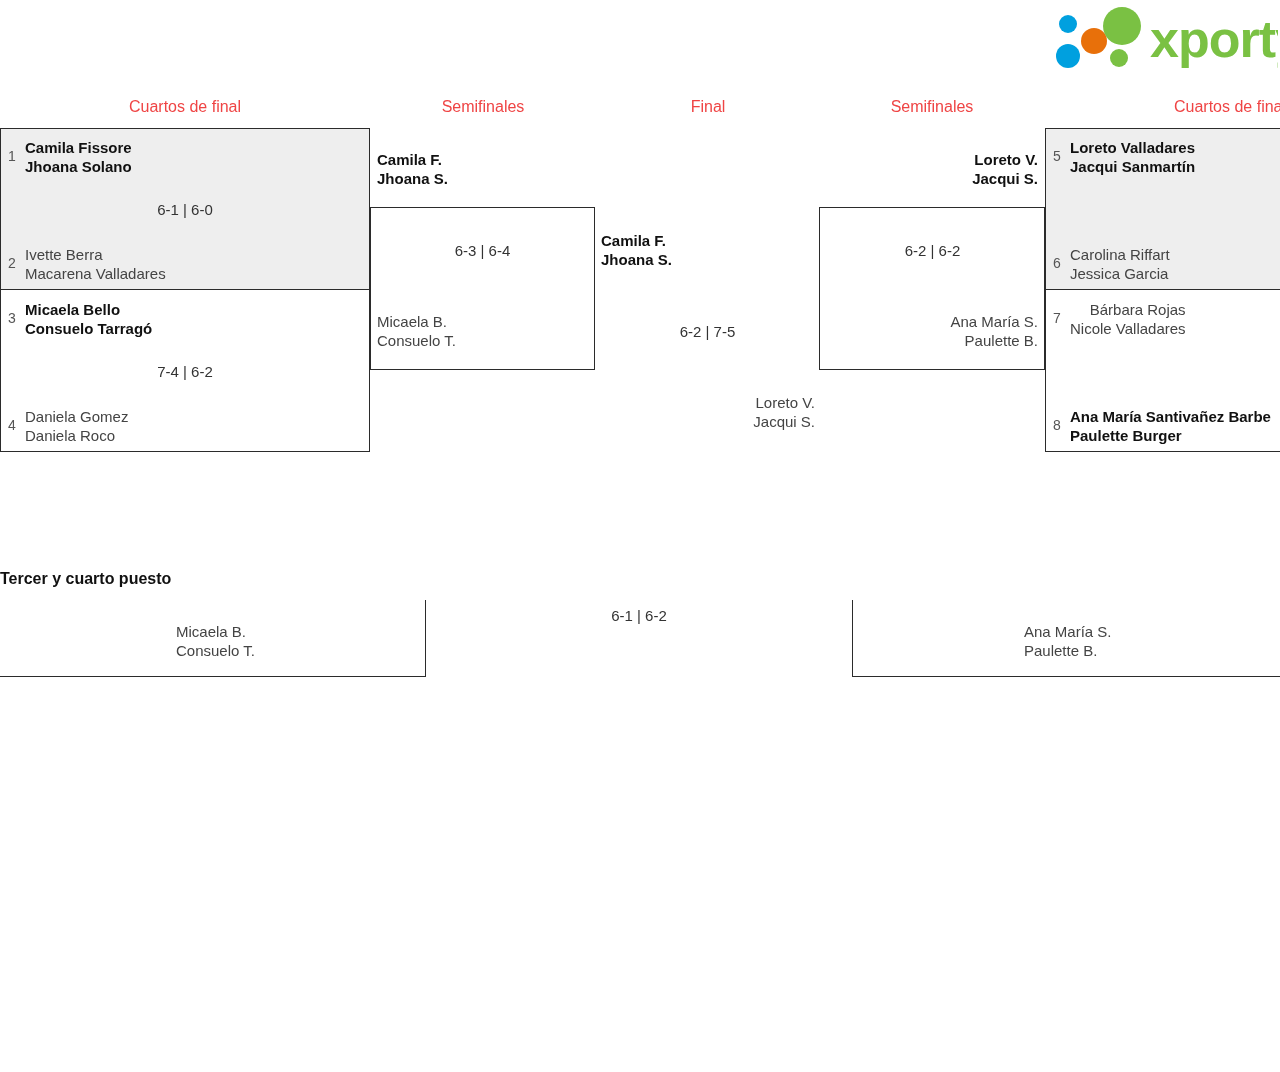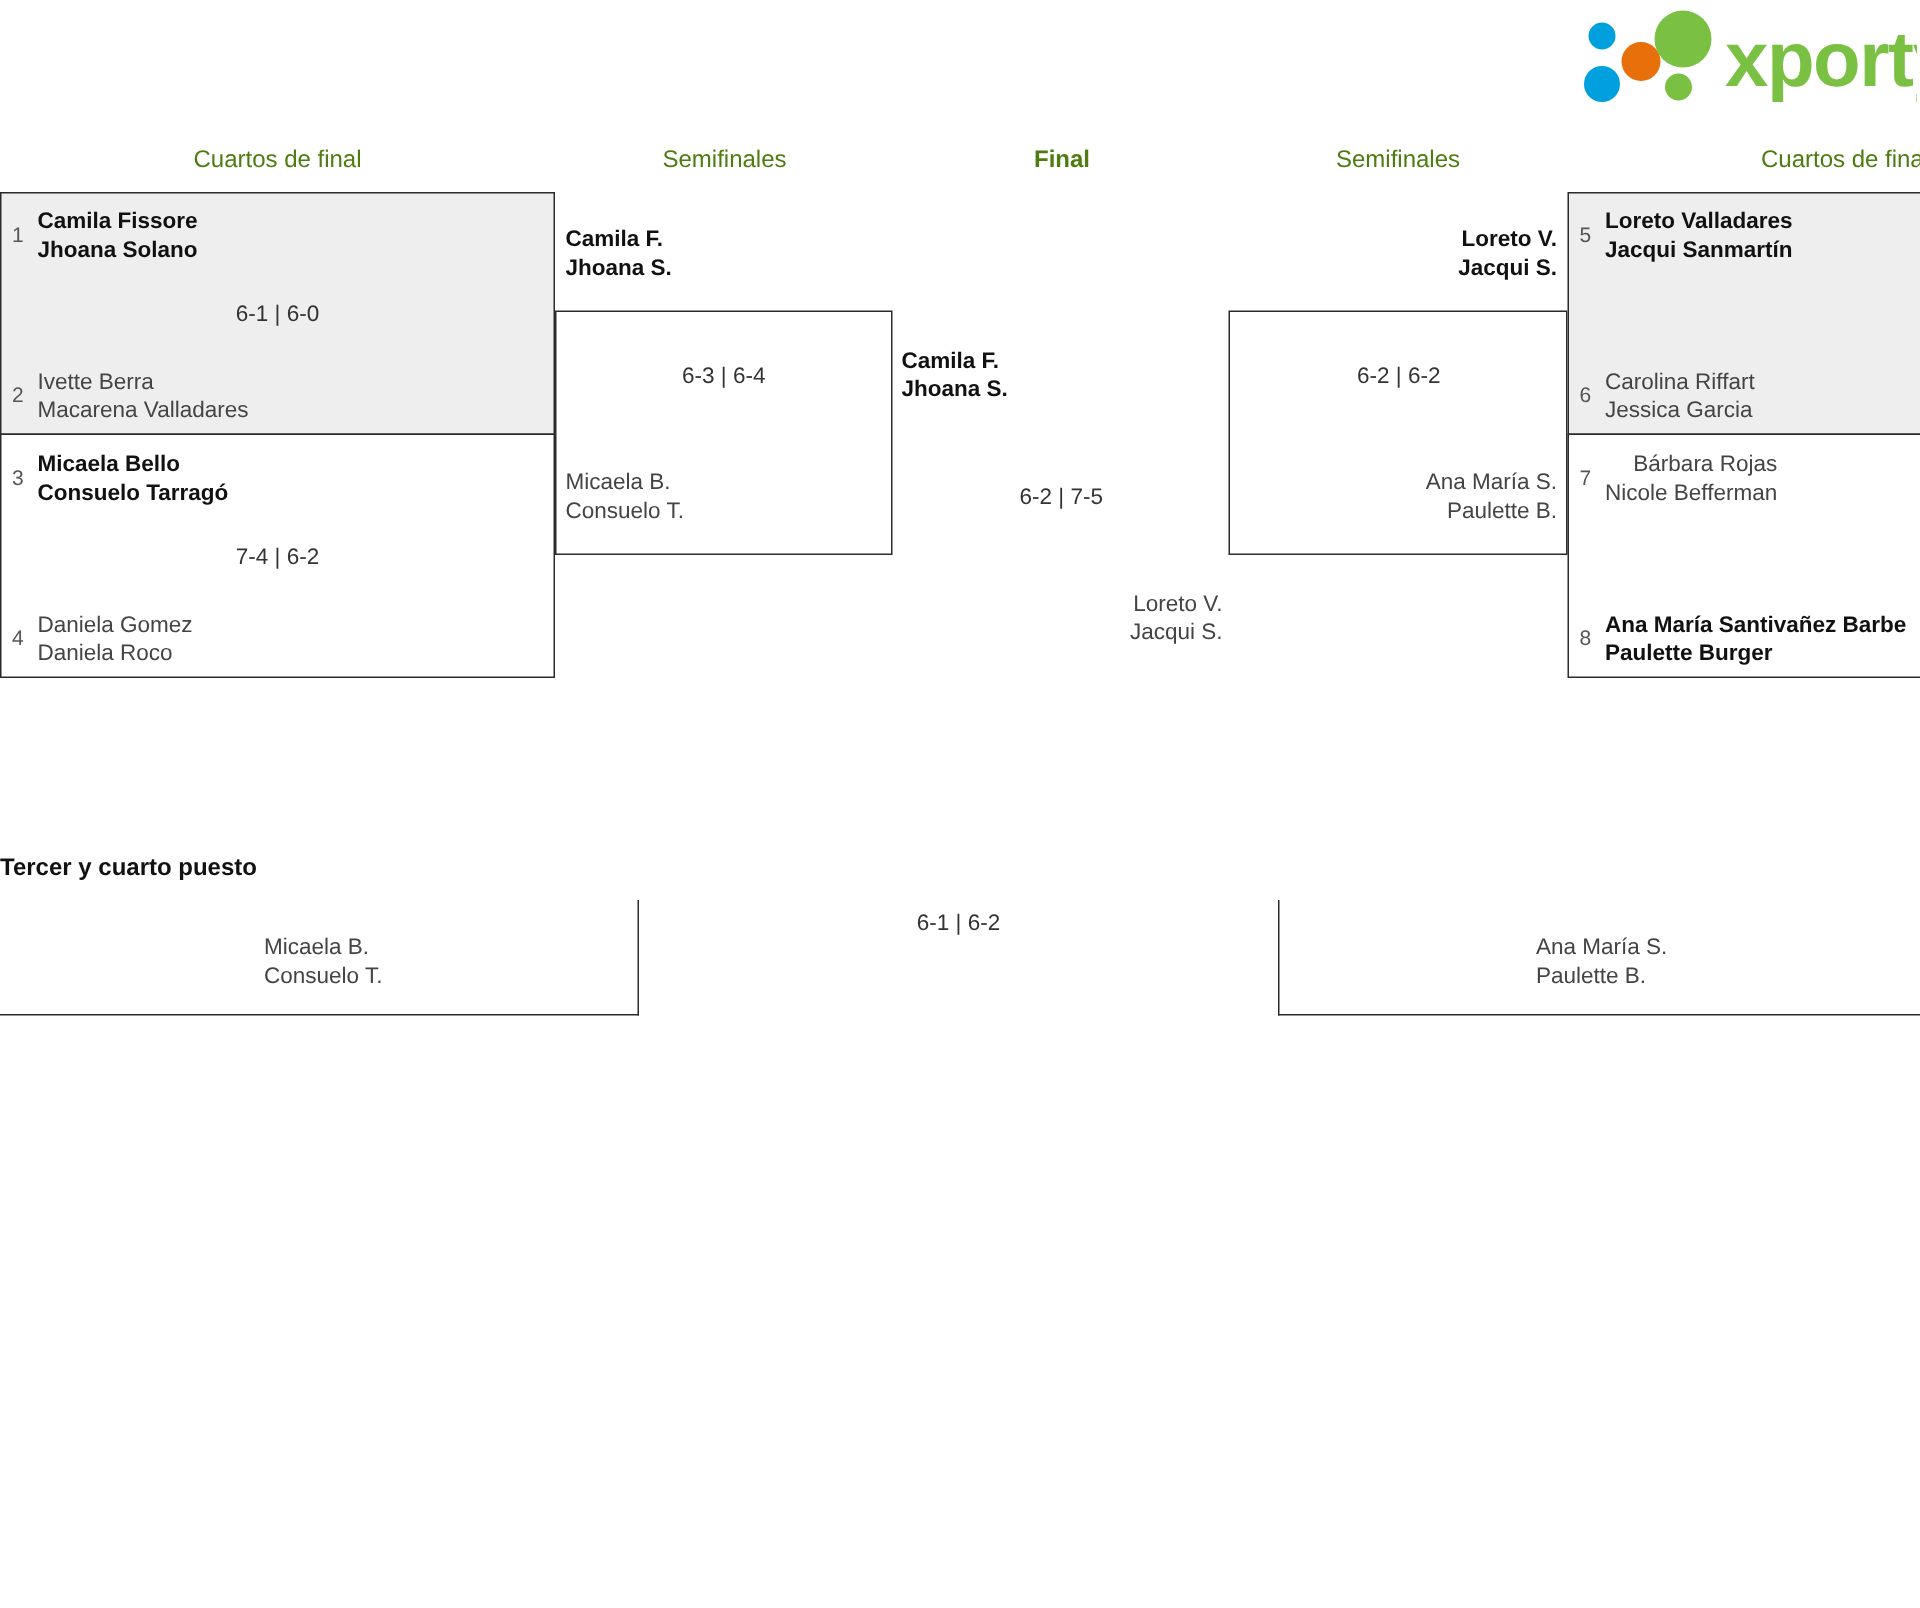--- a/index.html
+++ b/index.html
@@ -26,21 +26,21 @@
   
   .logo { position: absolute; left: 1046px; top: 6px; width: 232px; height: 62px; }
   .logo svg { display: block; }
 
   
   .round-head {
     position: absolute;
     top: 96px;
     font-size: 16px;
     line-height: 22px;
-    color: #4d7c0f;
+    color: #ef4444;
     text-align: center;
     white-space: nowrap;
   }
 
   
   .box {
     position: absolute;
     border: 1px solid #2b2b2b;
     background: transparent;
   }
@@ -105,21 +105,21 @@
       <circle cx="22" cy="50" r="12" fill="#00a0df"></circle>
       <circle cx="48" cy="35" r="13" fill="#e8700a"></circle>
       <circle cx="76" cy="20" r="19" fill="#7ac143"></circle>
       <circle cx="73" cy="52" r="9" fill="#7ac143"></circle>
       <text x="104" y="51" font-family="Liberation Sans, sans-serif" font-size="52" font-weight="700" fill="#7ac143" letter-spacing="-1">xporty</text>
     </svg>
   </div>
 
   <div class="round-head" style="left:85px;  width:200px;">Cuartos de final</div>
   <div class="round-head" style="left:383px; width:200px;">Semifinales</div>
-  <div class="round-head" style="left:608px; width:200px;font-weight:bold;">Final</div>
+  <div class="round-head" style="left:608px; width:200px;">Final</div>
   <div class="round-head" style="left:832px; width:200px;">Semifinales</div>
   <div class="round-head" style="left:1130px;width:200px;">Cuartos de final</div>
 
   <div class="box shaded" style="left:0px; top:128px; width:370px; height:162px;"></div>
   <div class="box" style="left:0px; top:289px; width:370px; height:163px;"></div>
 
   <div class="seed" style="left:8px; top:148px;">1</div>
   <div class="team winner" style="left:25px; top:138px;">
     <span class="ln">Camila Fissore</span>
     <span class="ln">Jhoana Solano</span>
@@ -191,21 +191,21 @@
 
   <div class="seed" style="left:1053px; top:255px;">6</div>
   <div class="team loser" style="left:1070px; top:245px;">
     <span class="ln">Carolina Riffart</span>
     <span class="ln">Jessica Garcia</span>
   </div>
 
   <div class="seed" style="left:1053px; top:310px;">7</div>
   <div class="team loser" style="left:1070px; top:300px;text-align:right;">
     <span class="ln">Bárbara Rojas</span>
-    <span class="ln">Nicole Befferman</span>
+    <span class="ln">Nicole Valladares</span>
   </div>
   <div class="score right" style="left:1070px; top:362px; width:320px;">2-6 | 7-6 | 6-7</div>
 
   <div class="seed" style="left:1053px; top:417px;">8</div>
   <div class="team winner" style="left:1070px; top:407px;">
     <span class="ln">Ana María Santivañez Barbe</span>
     <span class="ln">Paulette Burger</span>
   </div>
 
   <div class="section-title" style="left:0px; top:568px;">Tercer y cuarto puesto</div>

